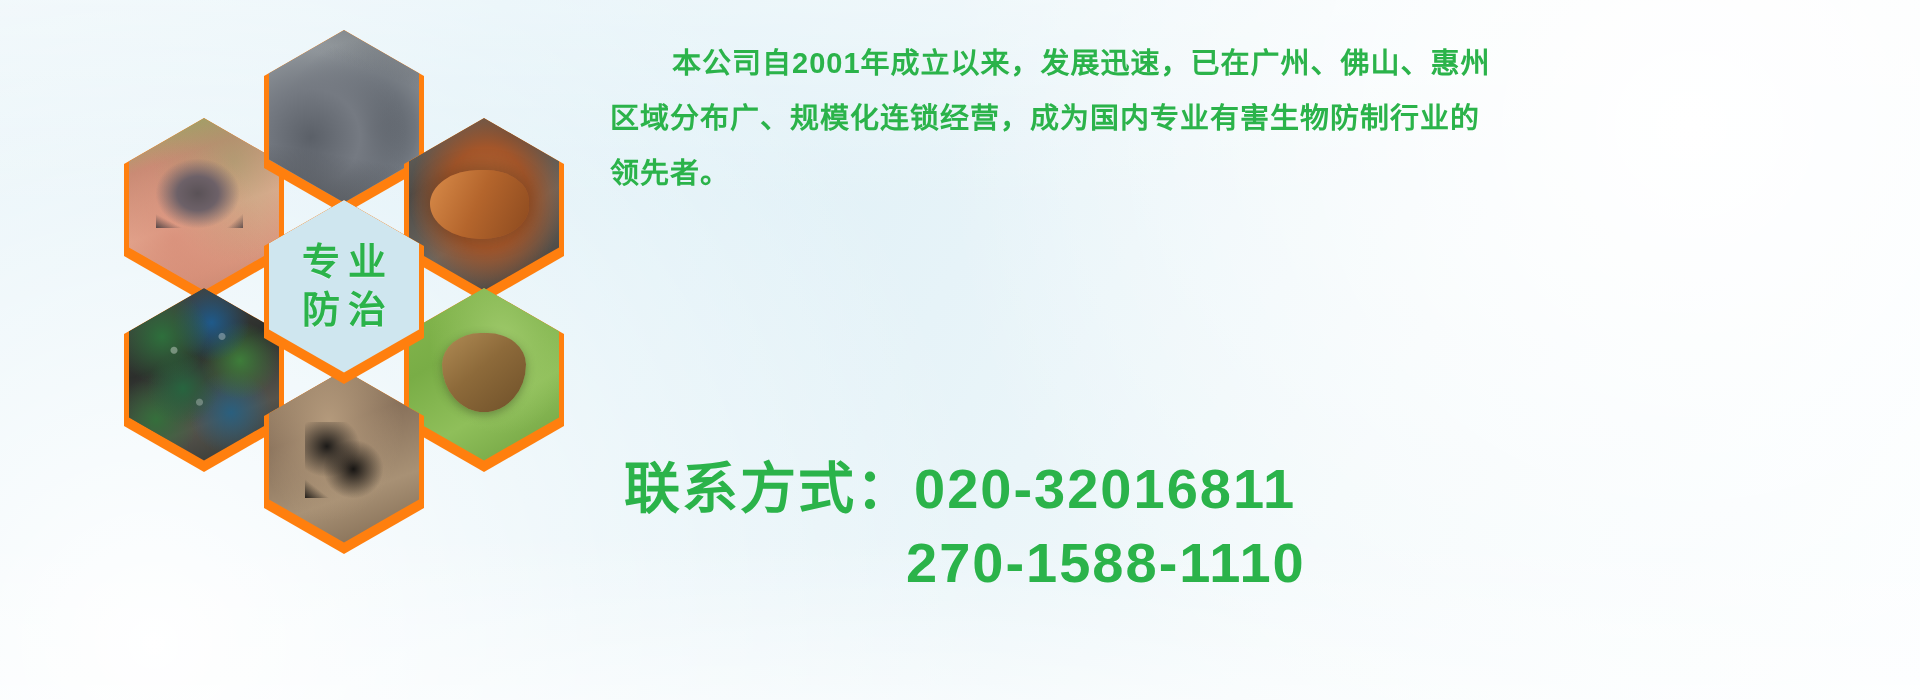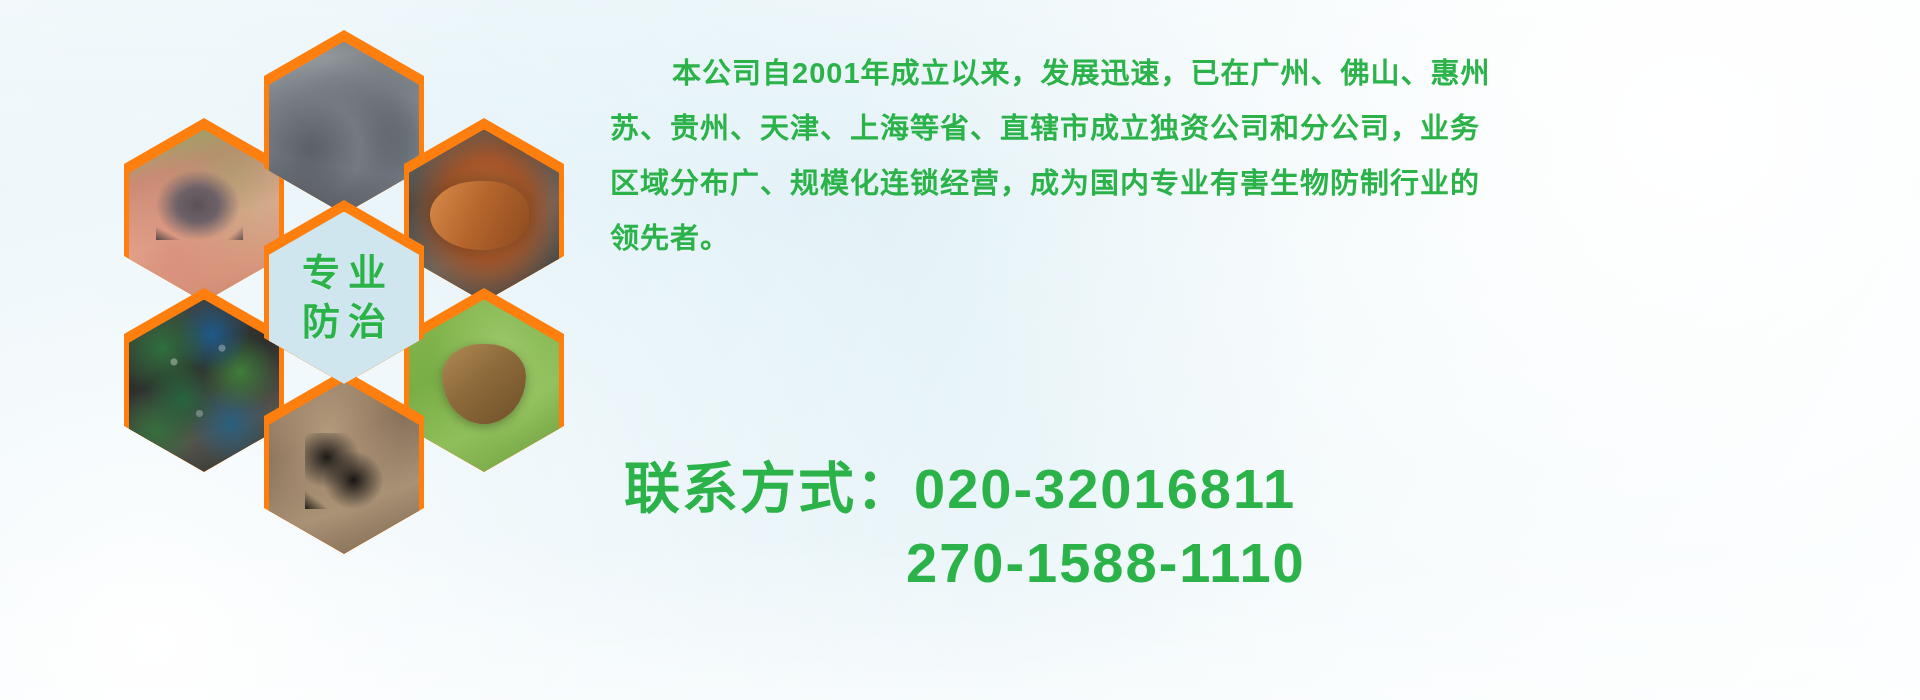--- a/index.html
+++ b/index.html
@@ -43,21 +43,21 @@
     height: 560px;
   }
   .hex {
     position: absolute;
     width: 160px;
     height: 184px;
     -webkit-clip-path: polygon(50% 0%, 100% 25%, 100% 75%, 50% 100%, 0% 75%, 0% 25%);
     clip-path: polygon(50% 0%, 100% 25%, 100% 75%, 50% 100%, 0% 75%, 0% 25%);
     background: #ff7f0e;
     display: flex;
-    align-items: flex-end;
+    align-items: flex-start;
     justify-content: center;
   }
   .hex-inner {
     width: 150px;
     height: 172.5px;
     -webkit-clip-path: polygon(50% 0%, 100% 25%, 100% 75%, 50% 100%, 0% 75%, 0% 25%);
     clip-path: polygon(50% 0%, 100% 25%, 100% 75%, 50% 100%, 0% 75%, 0% 25%);
     position: relative;
     overflow: hidden;
   }
@@ -192,21 +192,21 @@
     letter-spacing: 8px;
     text-indent: 8px;
     line-height: 1.12;
     text-shadow: 0 1px 0 rgba(255,255,255,0.45);
   }
 
   
   .copy {
     position: absolute;
     left: 610px;
-    top: 46px;
+    top: 36px;
     width: 1270px;
   }
   .about {
     color: #2bb34a;
     font-size: 29px;
     font-weight: 700;
     line-height: 55px;
     letter-spacing: 1px;
     margin: 0;
   }
@@ -278,21 +278,20 @@
       <div class="hex-inner hex-center-inner">
         <div class="hex-label-line">专业</div>
         <div class="hex-label-line">防治</div>
       </div>
     </div>
 
   </div>
 
   <div class="copy">
     <p class="about"><span class="indent"></span><span>本公司自2001年成立以来，发展迅速，已在广州、佛山、惠州</span></p>
-    <p class="about">苏、贵州、天津、上海等省、直辖市成立独资公司和分公司，业务</p>
     <p class="about">区域分布广、规模化连锁经营，成为国内专业有害生物防制行业的</p>
     <p class="about">领先者。</p>
   </div>
 
   <div class="contact">
     <div class="contact-line primary">联系方式：020-32016811</div>
     <div class="contact-line secondary">270-1588-1110</div>
   </div>
 
 </div>

